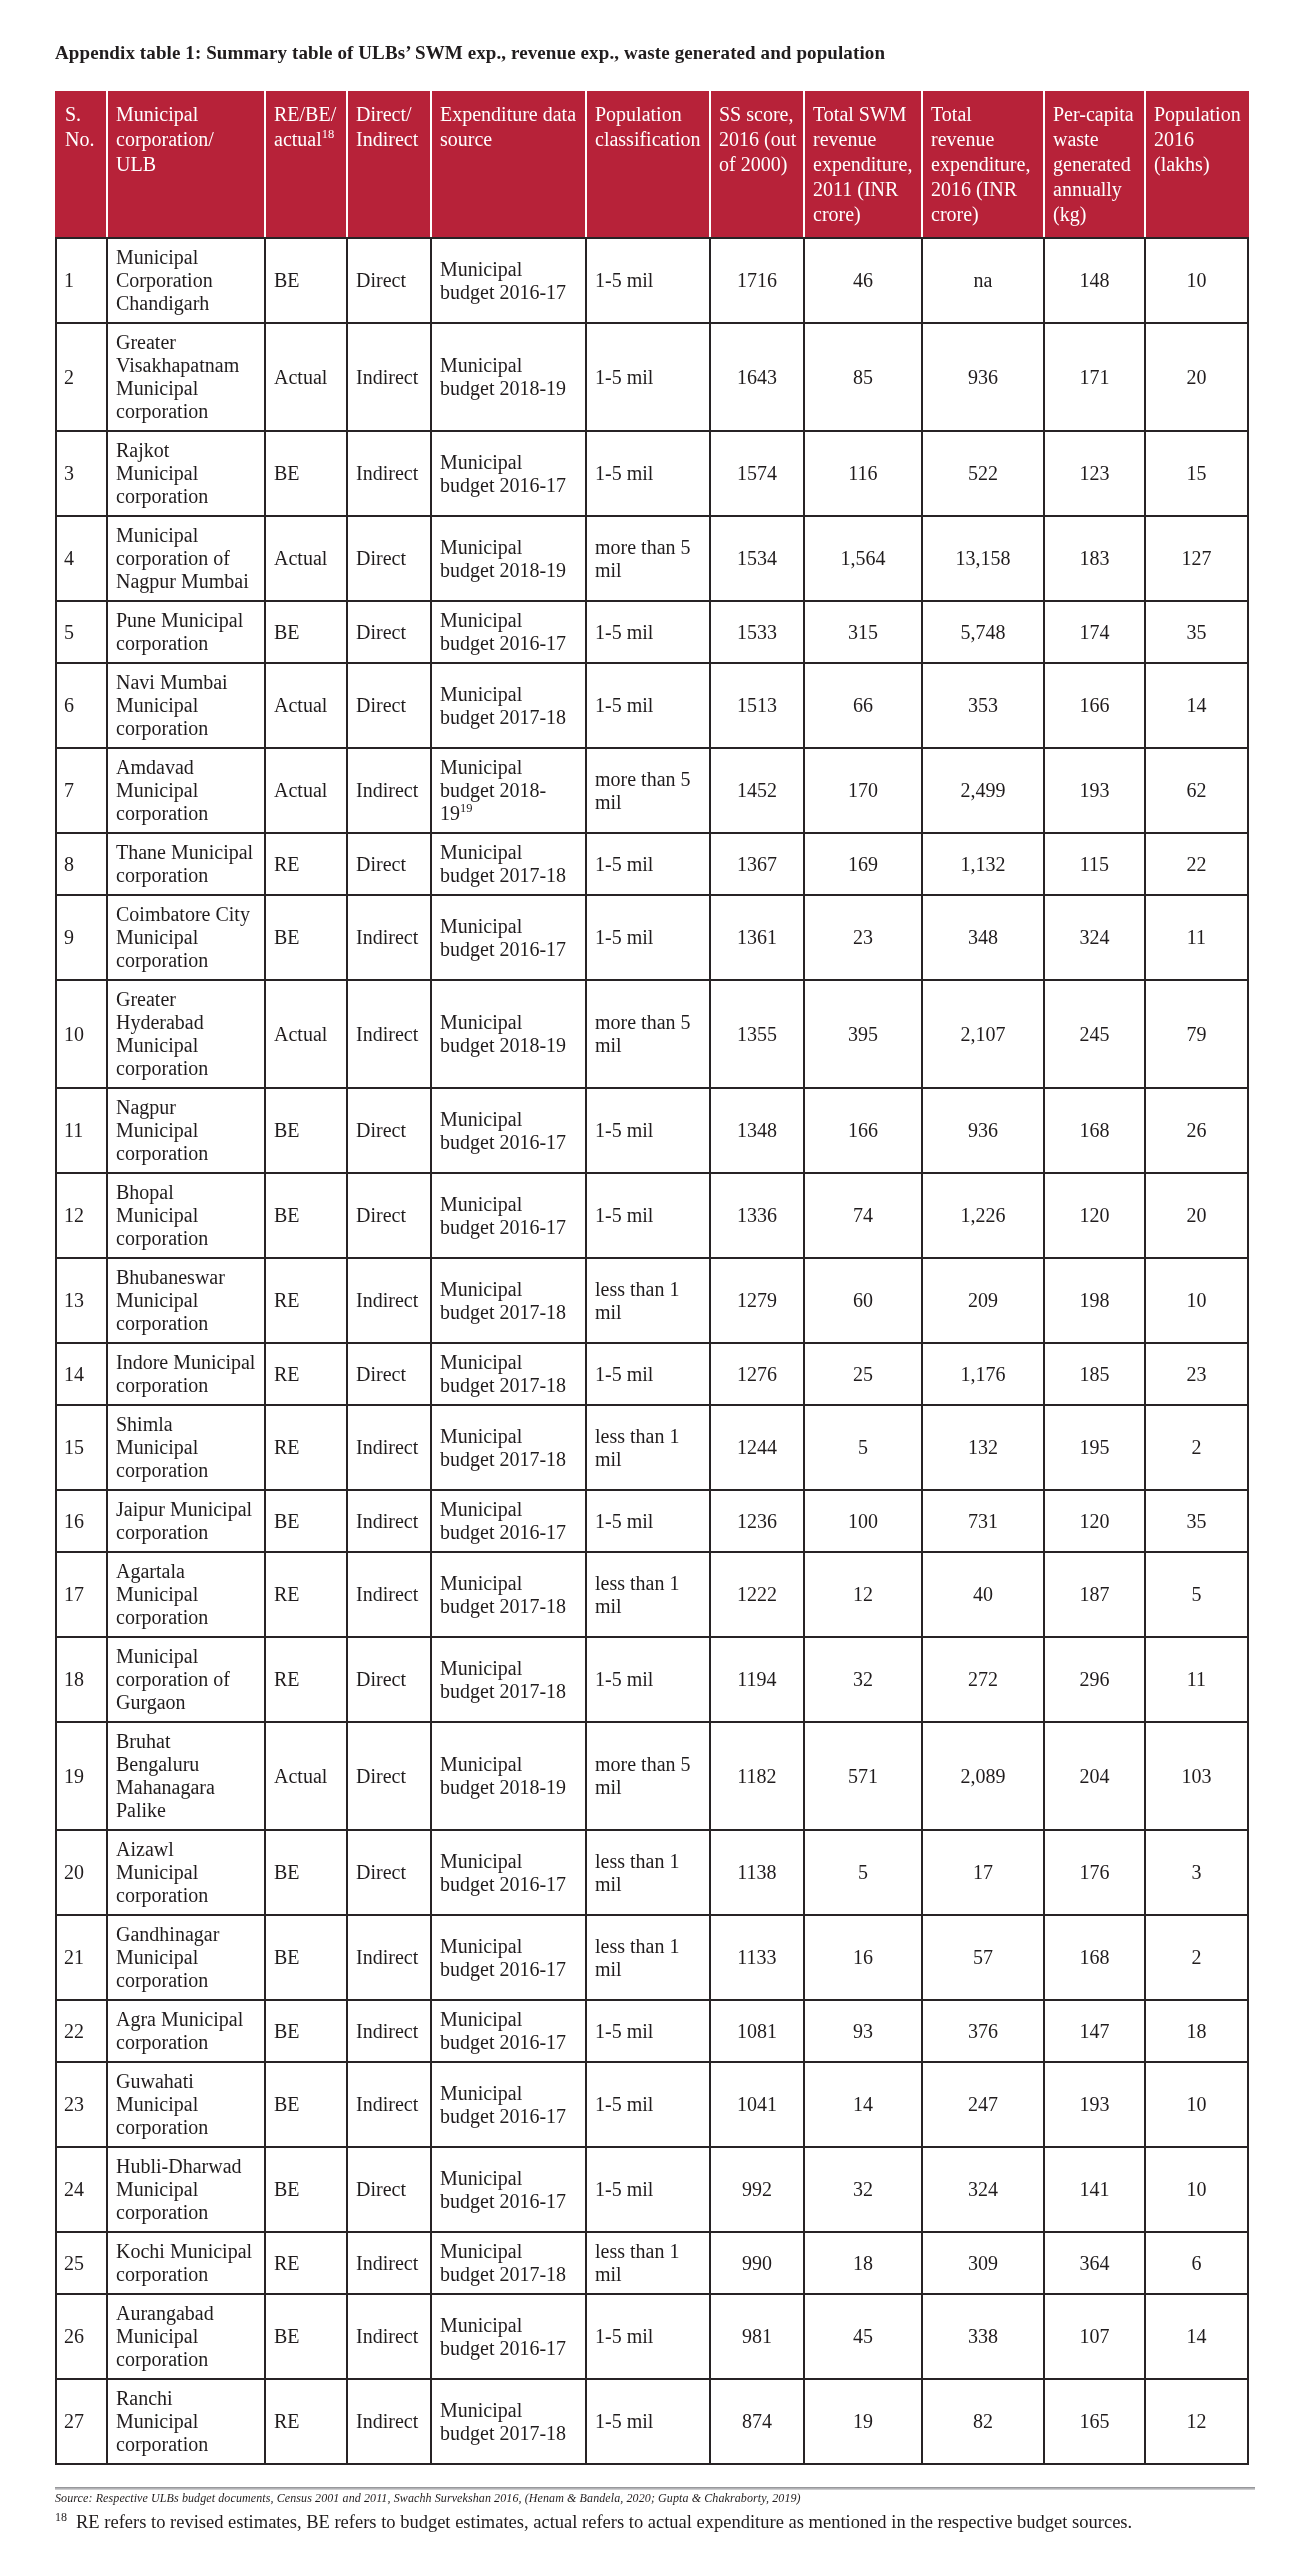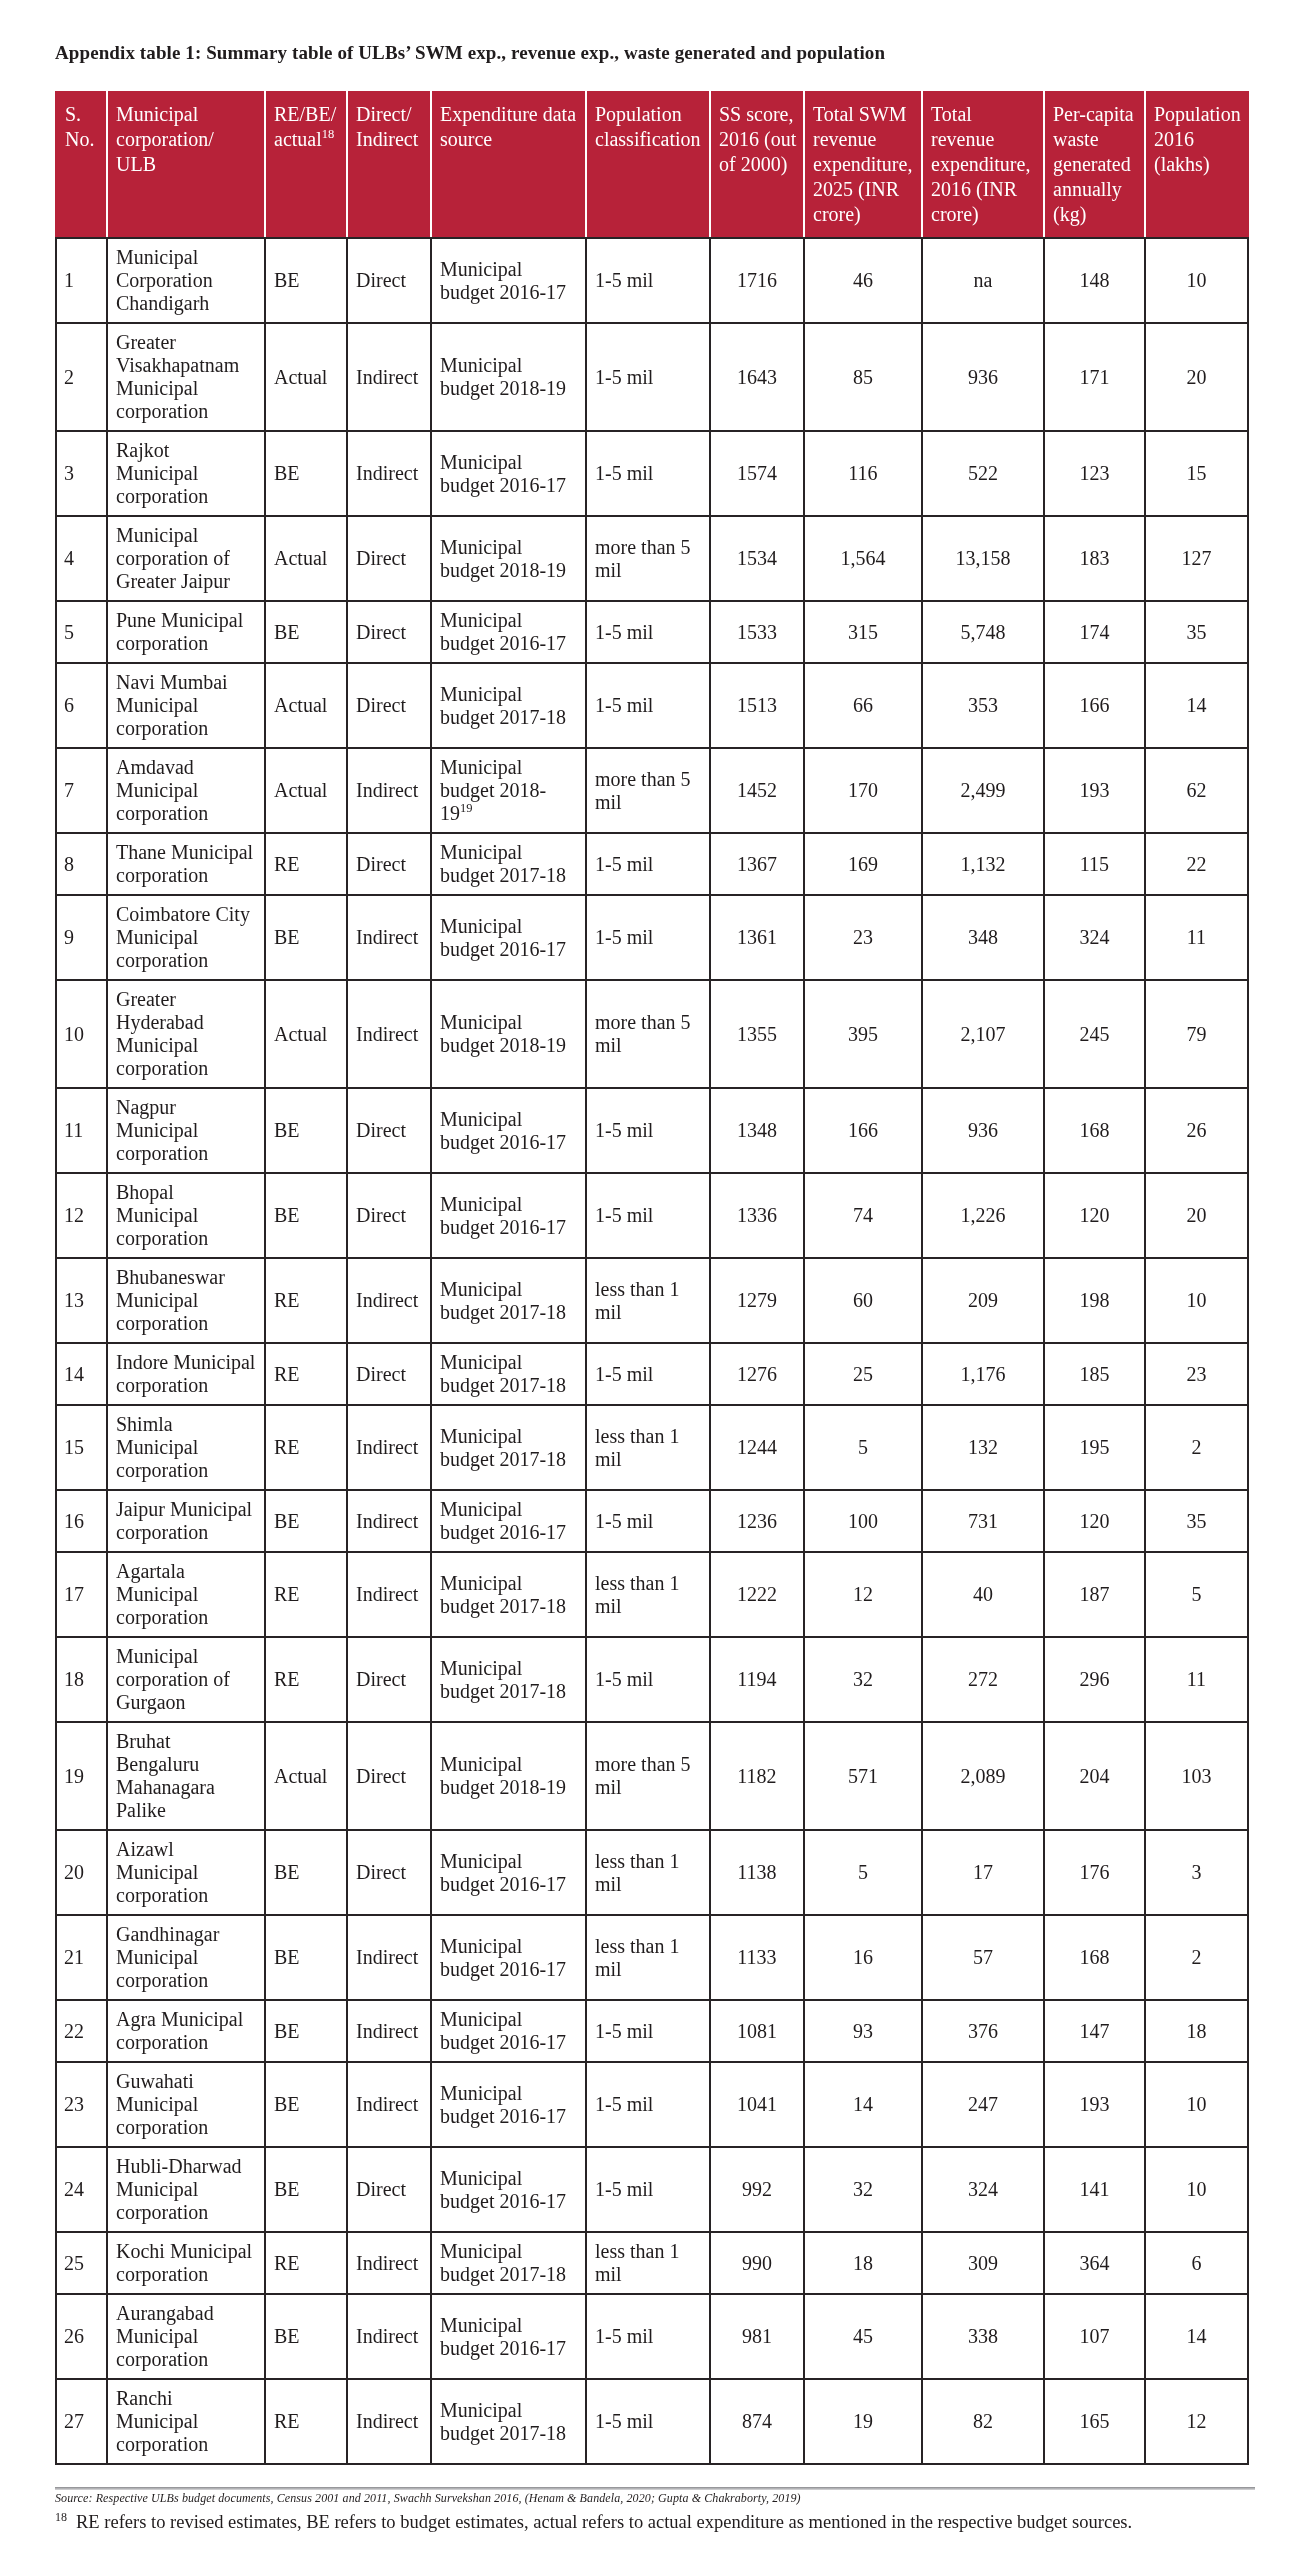--- a/index.html
+++ b/index.html
@@ -63,21 +63,21 @@
     </colgroup>
     <thead>
       <tr>
           <th><span>S. No.</span></th>
           <th><span>Municipal corporation/ ULB</span></th>
           <th><span>RE/BE/ actual</span><sup class="fn">18</sup></th>
           <th><span>Direct/ Indirect</span></th>
           <th><span>Expenditure data source</span></th>
           <th><span>Population classification</span></th>
           <th><span>SS score, 2016 (out of 2000)</span></th>
-          <th><span>Total SWM revenue expenditure, 2025 (INR crore)</span></th>
+          <th><span>Total SWM revenue expenditure, 2011 (INR crore)</span></th>
           <th><span>Total revenue expenditure, 2016 (INR crore)</span></th>
           <th><span>Per-capita waste generated annually (kg)</span></th>
           <th><span>Population 2016 (lakhs)</span></th>
         </tr>
     </thead>
     <tbody>
         <tr>
           <td class="sno">1</td>
           <td>Municipal Corporation Chandigarh</td>
           <td>BE</td>
@@ -111,21 +111,21 @@
           <td>Municipal budget 2016-17</td>
           <td>1-5 mil</td>
           <td class="center">1574</td>
           <td class="center">116</td>
           <td class="center">522</td>
           <td class="center">123</td>
           <td class="center">15</td>
         </tr>
         <tr>
           <td class="sno">4</td>
-          <td>Municipal corporation of Greater Jaipur</td>
+          <td>Municipal corporation of Nagpur Mumbai</td>
           <td>Actual</td>
           <td>Direct</td>
           <td>Municipal budget 2018-19</td>
           <td>more than 5 mil</td>
           <td class="center">1534</td>
           <td class="center">1,564</td>
           <td class="center">13,158</td>
           <td class="center">183</td>
           <td class="center">127</td>
         </tr>

